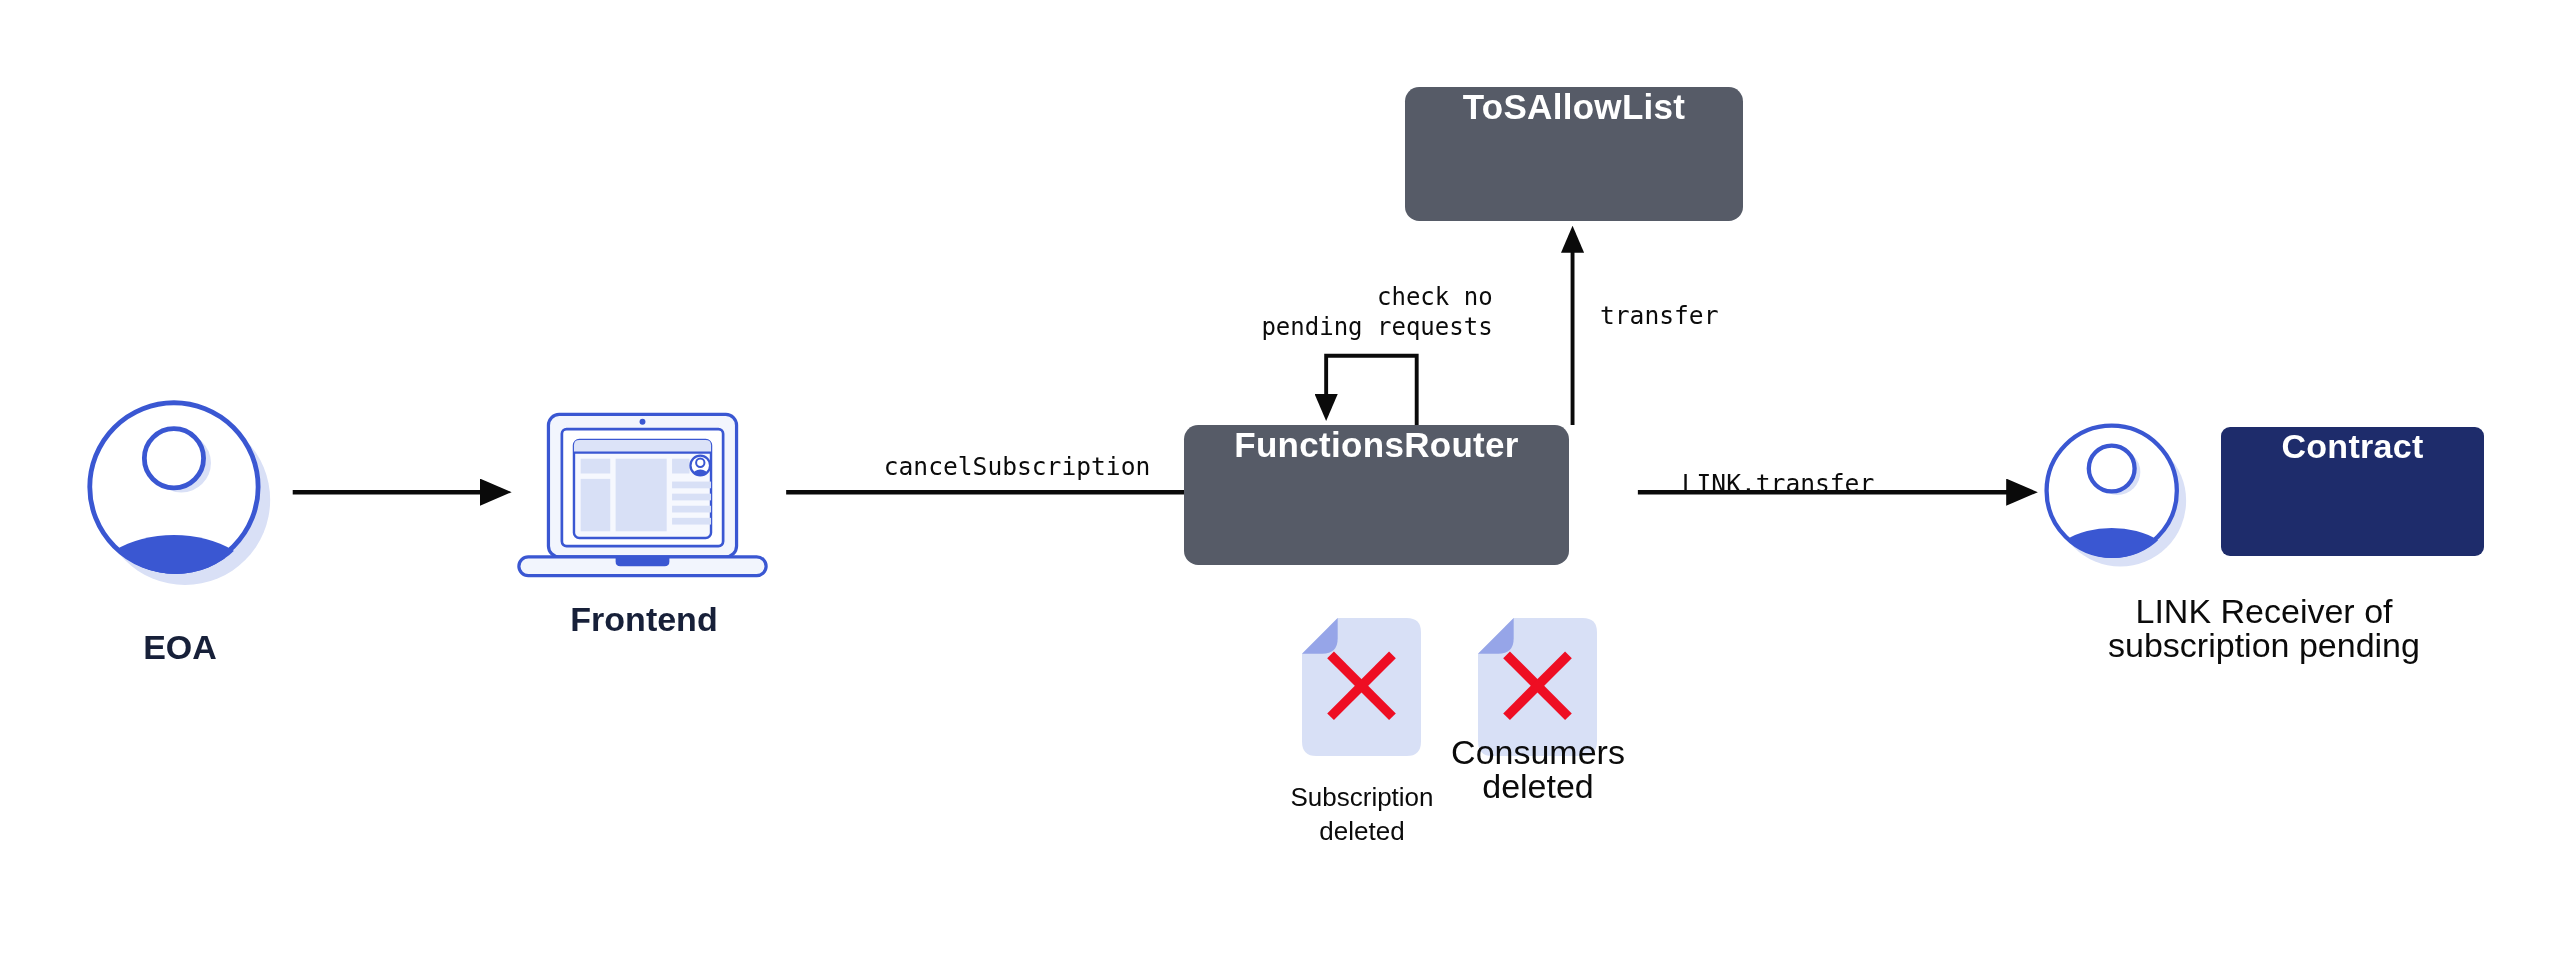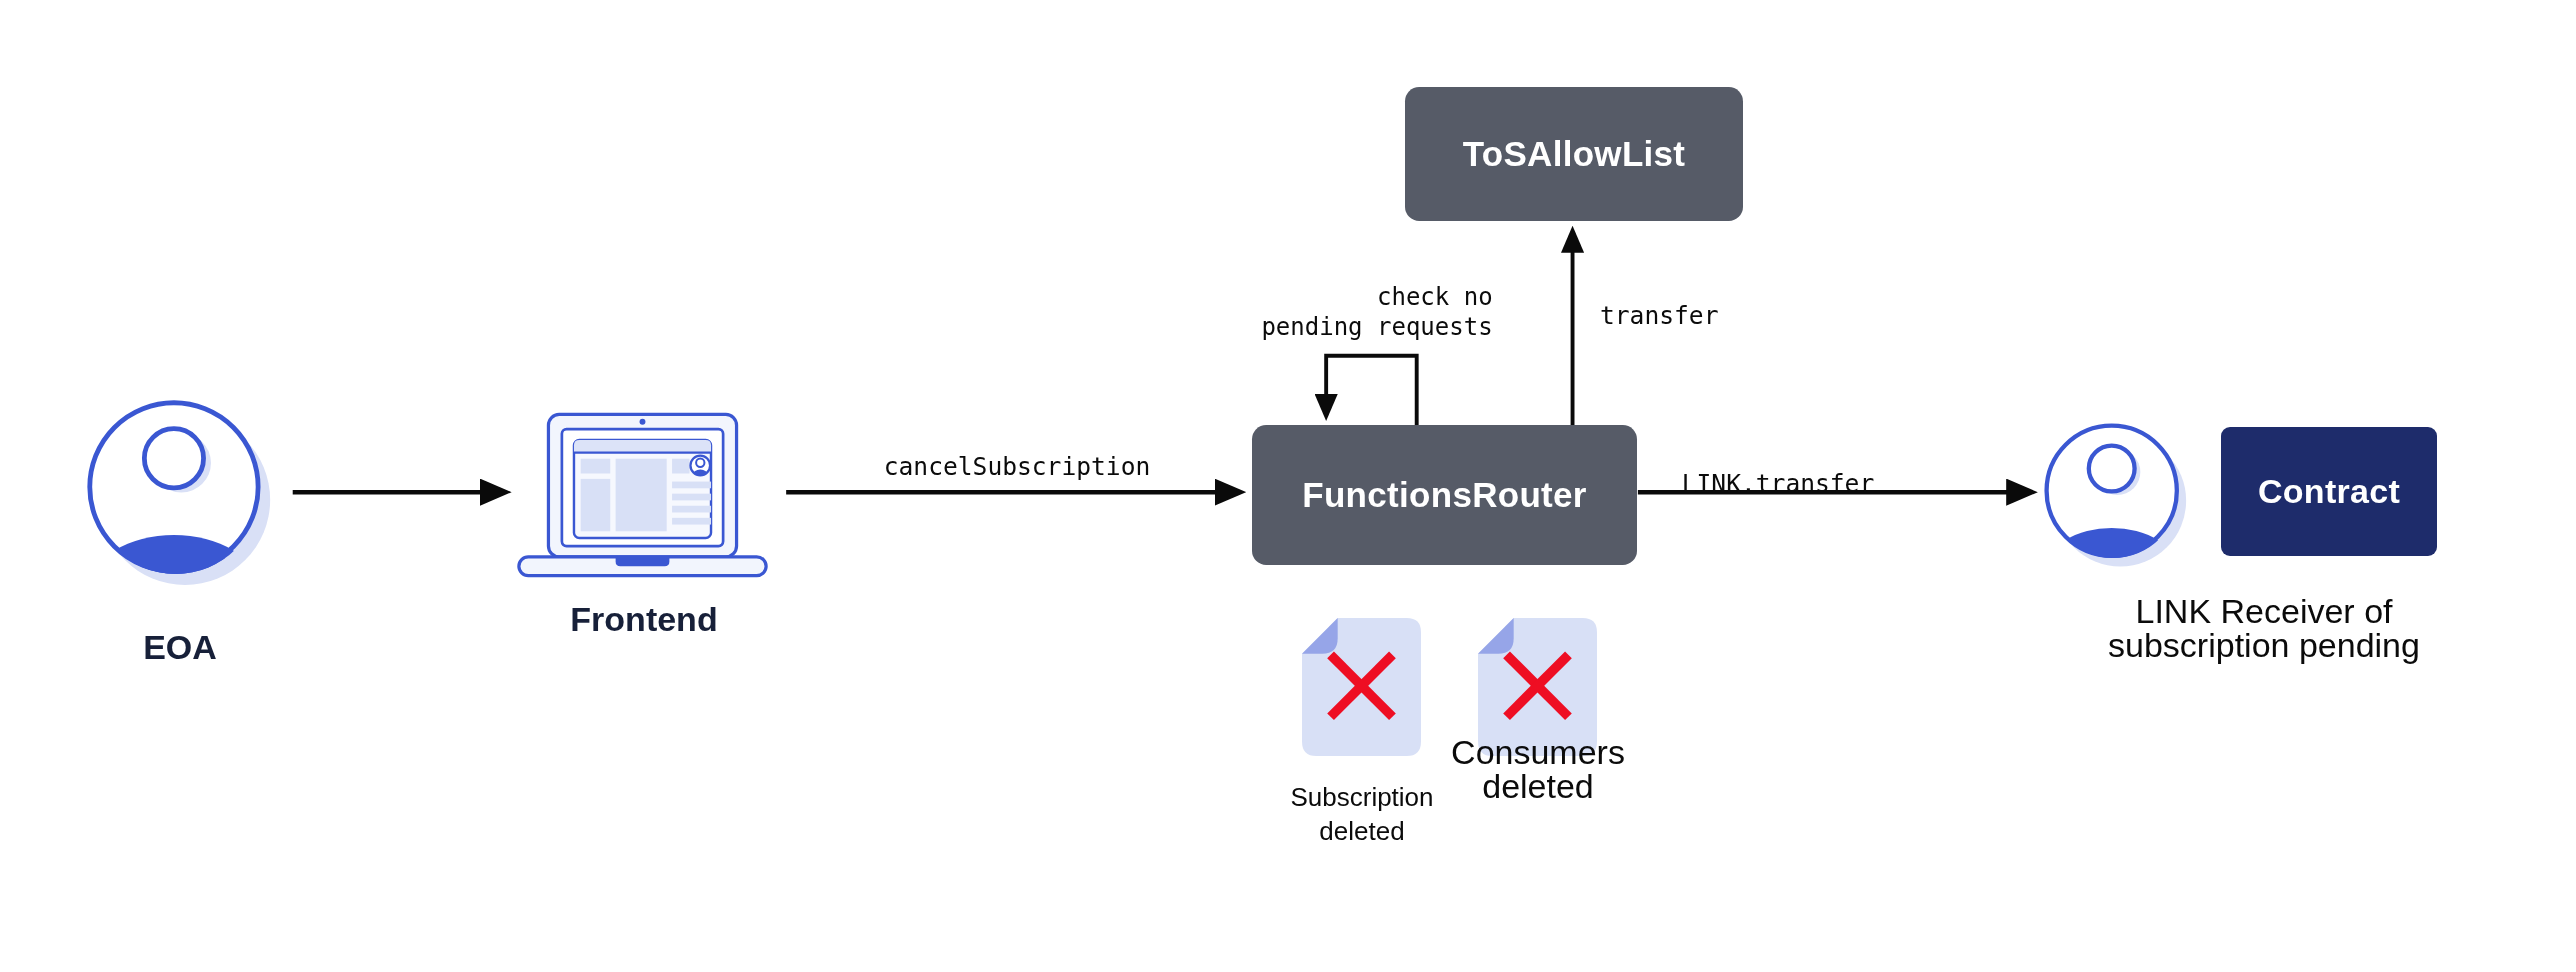--- a/index.html
+++ b/index.html
@@ -26,21 +26,21 @@
     font-family:"Liberation Sans", sans-serif;
     overflow:hidden;
   }
   
   svg.arrows{position:absolute;left:0;top:0;width:2576px;height:972px;pointer-events:none;}
   .arrow-stroke{stroke:var(--arrow-black);fill:none;}
   .arrow-fill{fill:var(--arrow-black);}
   
   .node-box{
     position:absolute;
-    display:flex;align-items:center;justify-content:center;
+    display:flex;align-items:flex-start;justify-content:center;
     color:#ffffff;font-weight:bold;
     border-radius:14.2px;
     background:var(--box-dark);
     letter-spacing:0.3px;
   }
   .node-box .box-label{font-size:35px;}
   .node-box.contract{background:var(--contract-navy);border-radius:9px;}
   .node-box.contract .box-label{font-size:34px;}
   
   .caption{
@@ -170,21 +170,21 @@
 
   <div class="code-label centered two-line" style="left:1377px;top:282px;">
     <div>check no</div>
     <div>pending requests</div>
   </div>
 
   <div class="code-label" style="left:1600px;top:301px;">transfer</div>
 
   <div class="code-label centered" style="left:1778px;top:449px;margin-top:20px;">LINK.transfer</div>
 
-  <div class="node-box" style="left:1252px;top:425px;width:385px;height:140px;">
+  <div class="node-box" style="left:1184px;top:425px;width:385px;height:140px;">
     <span class="box-label">FunctionsRouter</span>
   </div>
 
   <div class="node-box" style="left:1405px;top:87px;width:338px;height:134px;">
     <span class="box-label">ToSAllowList</span>
   </div>
 
   <div class="icon-wrap" style="left:2044px;top:422px;width:144px;height:146px;">
     <svg viewBox="0 0 100 102" width="144" height="146">
       <defs>
@@ -195,21 +195,21 @@
       <circle class="avatar-shadow" cx="53" cy="55" r="46"></circle>
       <circle class="avatar-main" cx="47" cy="48" r="45.5" stroke-width="3"></circle>
       <g clip-path="url(#clipRcv)">
         <ellipse class="avatar-body" cx="47" cy="102" rx="45" ry="28"></ellipse>
       </g>
       <circle class="avatar-shadow" cx="51" cy="35" r="16"></circle>
       <circle class="avatar-main" cx="47" cy="32.5" r="16" stroke-width="3"></circle>
     </svg>
   </div>
 
-  <div class="node-box contract" style="left:2221px;top:427px;width:216px;height:129px;">
+  <div class="node-box contract" style="left:2221px;top:427px;width:263px;height:129px;">
     <span class="box-label">Contract</span>
   </div>
 
   <div class="plain-caption" style="left:2264px;top:594px;">
     <div>LINK Receiver of</div>
     <div>subscription pending</div>
   </div>
 
   <div class="icon-wrap" style="left:1302px;top:618px;width:119px;height:138px;">
     <svg viewBox="0 0 100 116" width="119" height="138">

